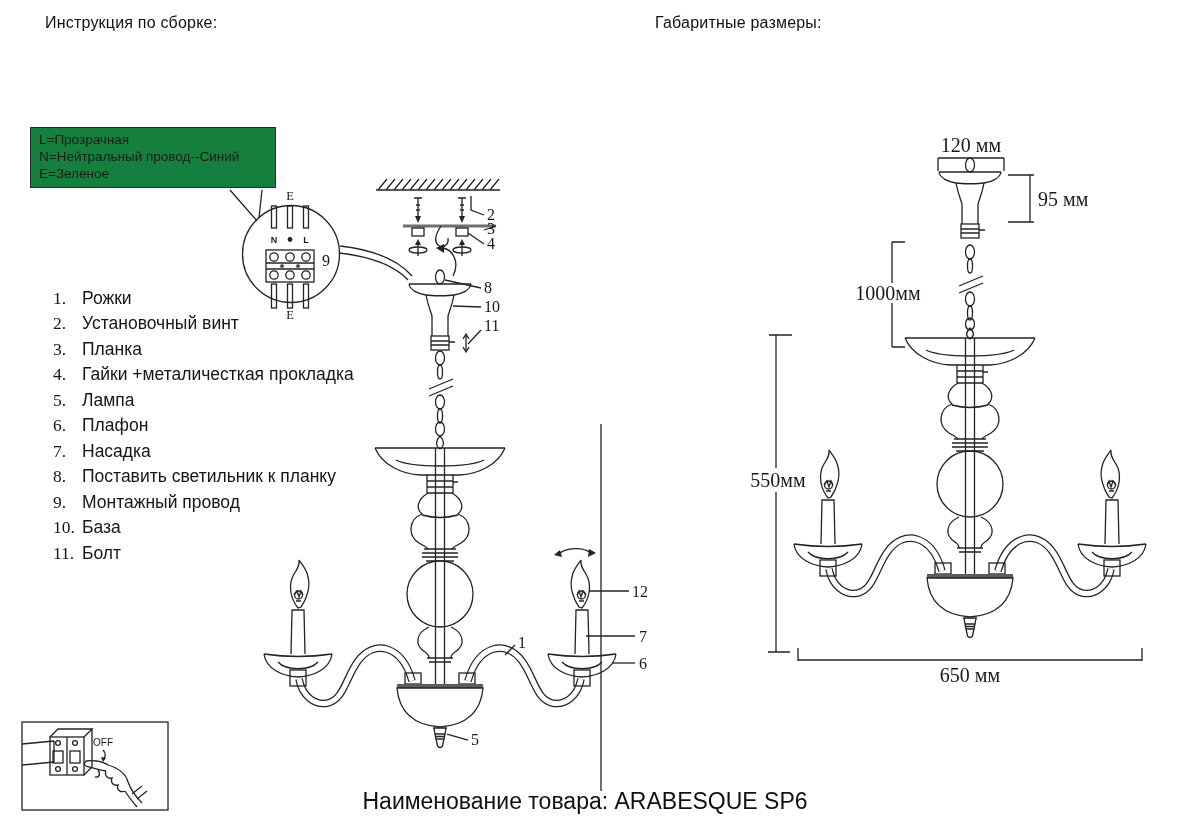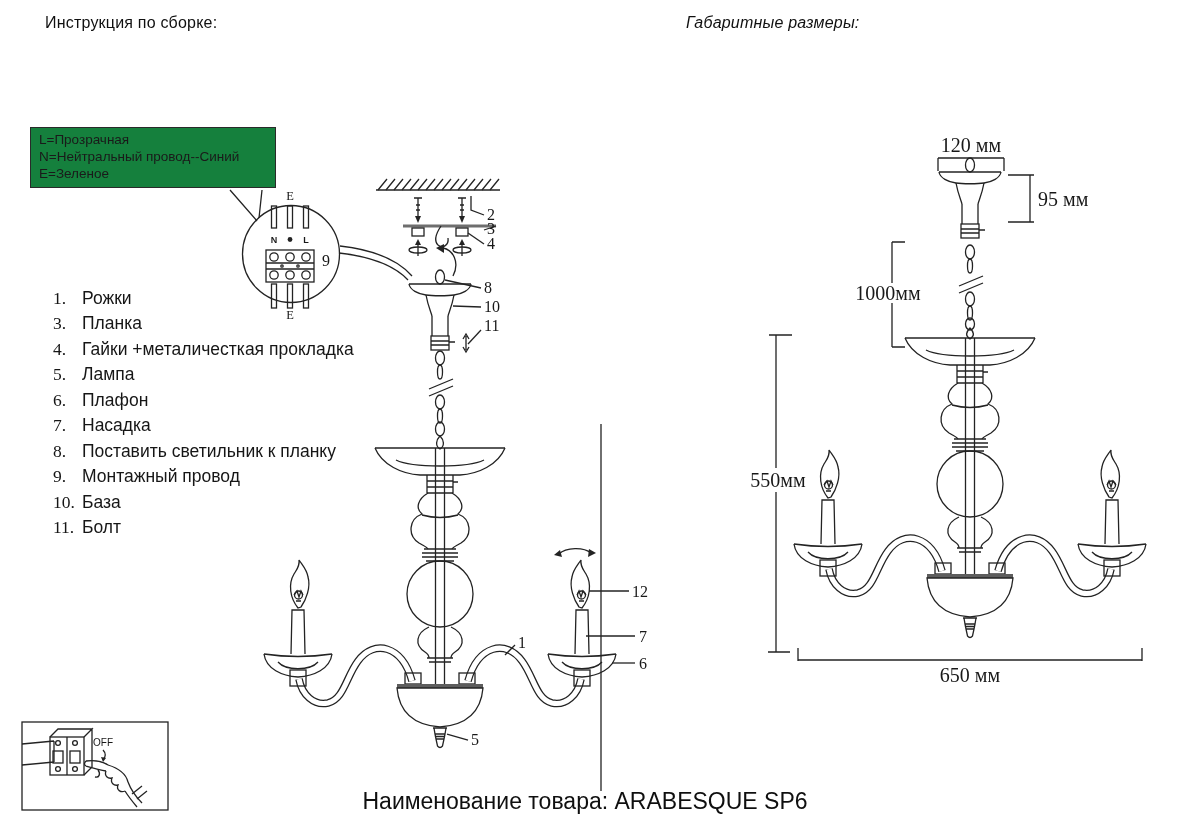--- a/index.html
+++ b/index.html
@@ -1,20 +1,20 @@
 <!DOCTYPE html>
 <html><head>
 <meta charset="utf-8">
 <style>
   html,body{margin:0;padding:0;background:#fff;}
   #sheet{position:relative;width:1200px;height:828px;background:#fff;overflow:hidden;
          font-family:"Liberation Sans",sans-serif;color:#141414;}
   .hdr{position:absolute;font-size:16px;letter-spacing:.2px;color:#101010;}
   #hdr-left{left:45px;top:14px;}
-  #hdr-right{left:686px;top:14px;font-style:italic;}
+  #hdr-right{left:655px;top:14px;}
   #legend-box{position:absolute;left:30px;top:127px;width:230px;border:1.6px solid #2a2a2a;
               padding:4px 6px 5px 8px;background:#15803d;}
   #legend-box div{font-size:13.5px;line-height:16.8px;white-space:nowrap;color:#1a1a1a;}
   #parts{position:absolute;left:33px;top:286px;margin-left:20px;}
   .prow{line-height:25.45px;white-space:nowrap;}
   .pnum{display:inline-block;min-width:29px;font-family:"Liberation Serif",serif;font-size:17.5px;color:#161616;}
   .plab{font-size:17.5px;color:#161616;}
   #footer{position:absolute;left:300px;top:788px;width:570px;text-align:center;font-size:23px;color:#0f0f0f;}
   svg{position:absolute;left:0;top:0;}
   svg *{vector-effect:none;}
@@ -40,20 +40,21 @@
   <div id="hdr-right" class="hdr">Габаритные размеры:</div>
 
   <div id="legend-box">
     <div>L=Прозрачная</div>
     <div>N=Нейтральный провод--Синий</div>
     <div>E=Зеленое</div>
   </div>
 
   <div id="parts">
     <div class="prow"><span class="pnum">1.</span><span class="plab">Рожки</span></div>
+    <div class="prow"><span class="pnum">2.</span><span class="plab">Установочный винт</span></div>
     <div class="prow"><span class="pnum">3.</span><span class="plab">Планка</span></div>
     <div class="prow"><span class="pnum">4.</span><span class="plab">Гайки +металичесткая прокладка</span></div>
     <div class="prow"><span class="pnum">5.</span><span class="plab">Лампа</span></div>
     <div class="prow"><span class="pnum">6.</span><span class="plab">Плафон</span></div>
     <div class="prow"><span class="pnum">7.</span><span class="plab">Насадка</span></div>
     <div class="prow"><span class="pnum">8.</span><span class="plab">Поставить светильник к планку</span></div>
     <div class="prow"><span class="pnum">9.</span><span class="plab">Монтажный провод</span></div>
     <div class="prow"><span class="pnum">10.</span><span class="plab">База</span></div>
     <div class="prow"><span class="pnum">11.</span><span class="plab">Болт</span></div>
   </div>

